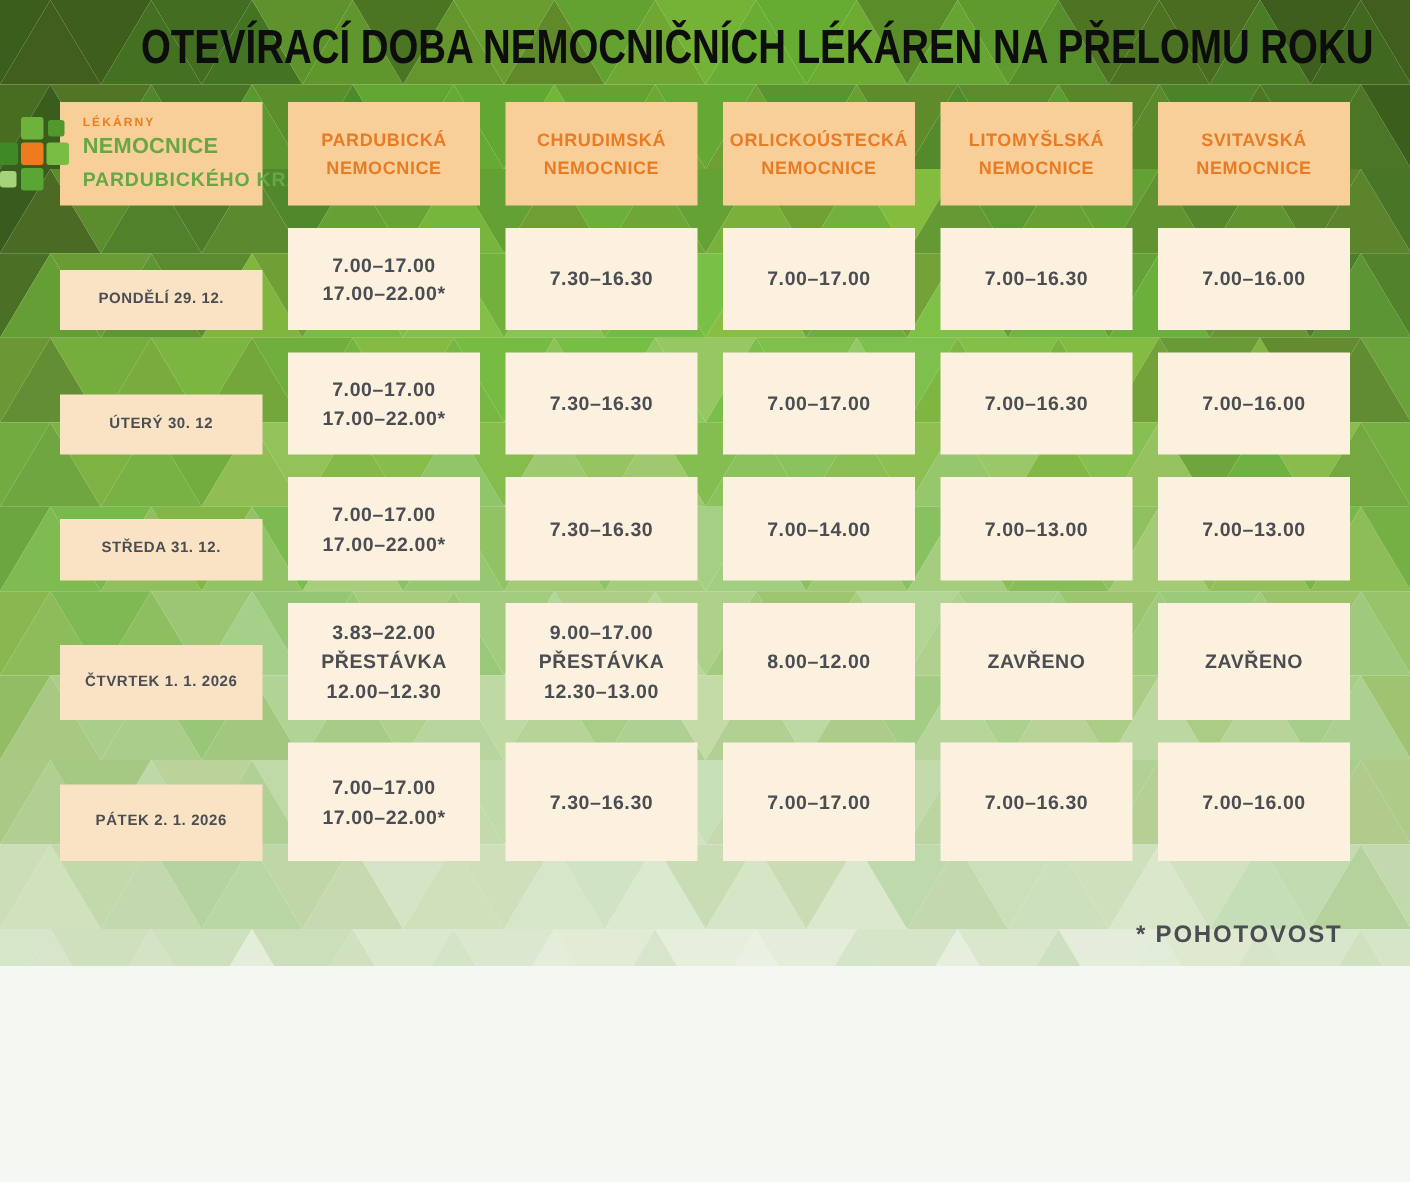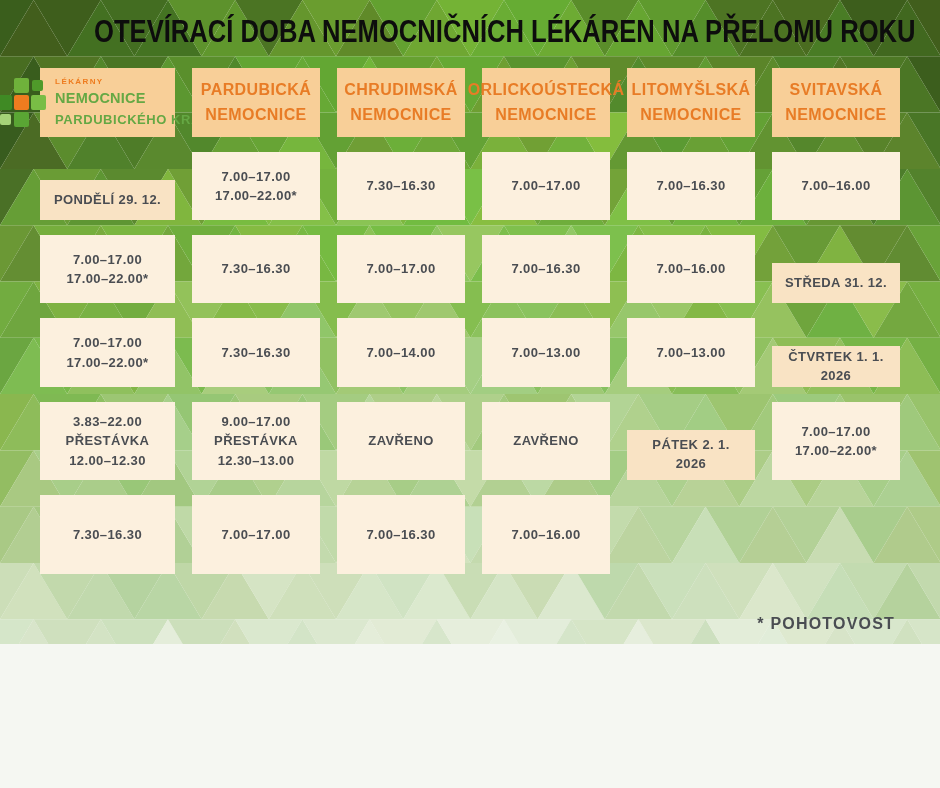--- a/index.html
+++ b/index.html
@@ -13,22 +13,22 @@
 
   .grid{position:absolute;z-index:2;left:40px;top:68px;width:860px;
     display:grid;grid-template-columns:135px repeat(5,128px);
     grid-template-rows:69px 68px 68px 69px 78px 79px;gap:15px 17px;}
 
   .cell{display:flex;align-items:center;justify-content:center;text-align:center;
     background:var(--cell-bg,#FCF0DE);color:var(--cell-text,#4A4D52);
     font-weight:bold;font-size:13px;letter-spacing:.4px;line-height:1.5;
     white-space:pre-line;}
   .colheader{background:var(--header-bg,#F8CF98);color:var(--header-text,#E87C26);
-    font-size:16px;letter-spacing:.4px;line-height:1.55;}
-  .rowlabel{background:var(--label-bg,#F9E3C4);font-size:13px;padding:0 12px;line-height:1.45;margin-top:28px;}
+    font-size:12px;letter-spacing:.4px;line-height:1.55;}
+  .rowlabel{background:var(--label-bg,#F9E3C4);font-size:10px;padding:0 12px;line-height:1.45;margin-top:28px;}
 
   .logo{background:var(--header-bg,#F8CF98);gap:9px;padding:0 6px;}
   .cross{position:relative;width:49px;height:49px;flex:0 0 auto;}
   .cross div{position:absolute;width:15px;height:15px;border-radius:2px;}
   .sq-n{left:17px;top:0;background:#6fb23b;}
   .sq-ne{left:35px;top:2px;width:11px!important;height:11px!important;background:#4f9a2a;}
   .sq-w{left:0;top:17px;background:#3f8a24;}
   .sq-c{left:17px;top:17px;background:var(--logo-orange,#EE7C1F);}
   .sq-e{left:34px;top:17px;background:#79bd45;}
   .sq-s{left:17px;top:34px;background:#5aa634;}
@@ -530,20 +530,21 @@
 NEMOCNICE</div>
 
     <div class="cell rowlabel">PONDĚLÍ 29. 12.</div>
     <div class="cell">7.00–17.00
 17.00–22.00*</div>
     <div class="cell">7.30–16.30</div>
     <div class="cell">7.00–17.00</div>
     <div class="cell">7.00–16.30</div>
     <div class="cell">7.00–16.00</div>
 
+    <div class="cell rowlabel">ÚTERÝ 30. 12</div>
     <div class="cell">7.00–17.00
 17.00–22.00*</div>
     <div class="cell">7.30–16.30</div>
     <div class="cell">7.00–17.00</div>
     <div class="cell">7.00–16.30</div>
     <div class="cell">7.00–16.00</div>
 
     <div class="cell rowlabel">STŘEDA 31. 12.</div>
     <div class="cell">7.00–17.00
 17.00–22.00*</div>
@@ -552,20 +553,21 @@
     <div class="cell">7.00–13.00</div>
     <div class="cell">7.00–13.00</div>
 
     <div class="cell rowlabel">ČTVRTEK 1. 1. 2026</div>
     <div class="cell">3.83–22.00
 PŘESTÁVKA
 12.00–12.30</div>
     <div class="cell">9.00–17.00
 PŘESTÁVKA
 12.30–13.00</div>
+    <div class="cell">8.00–12.00</div>
     <div class="cell">ZAVŘENO</div>
     <div class="cell">ZAVŘENO</div>
 
     <div class="cell rowlabel">PÁTEK 2. 1. 2026</div>
     <div class="cell">7.00–17.00
 17.00–22.00*</div>
     <div class="cell">7.30–16.30</div>
     <div class="cell">7.00–17.00</div>
     <div class="cell">7.00–16.30</div>
     <div class="cell">7.00–16.00</div>

